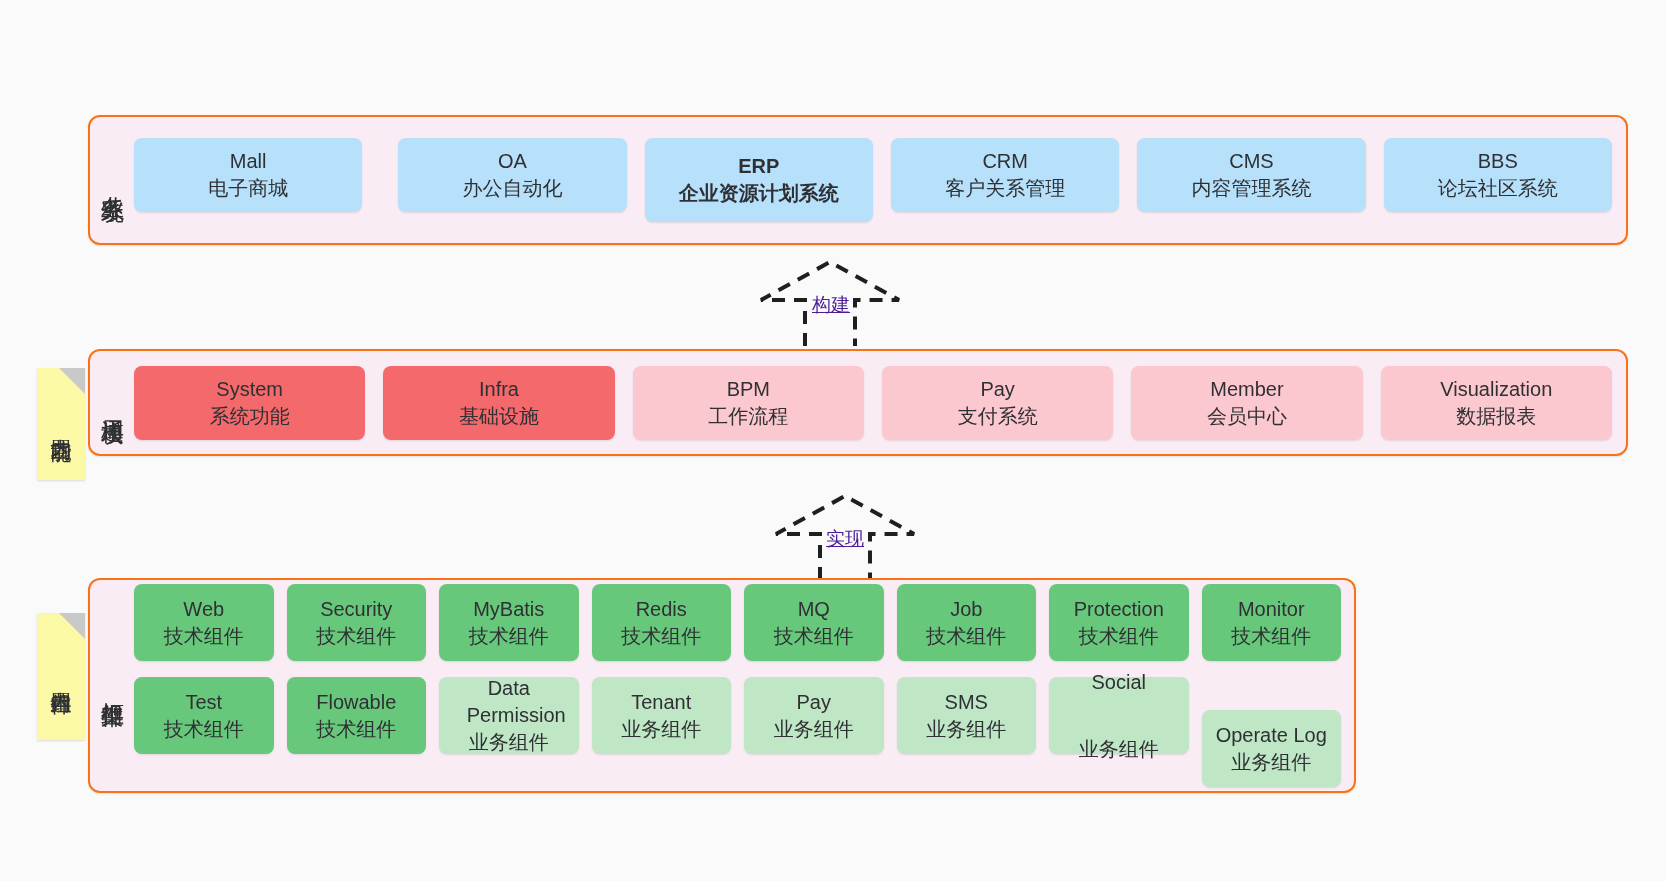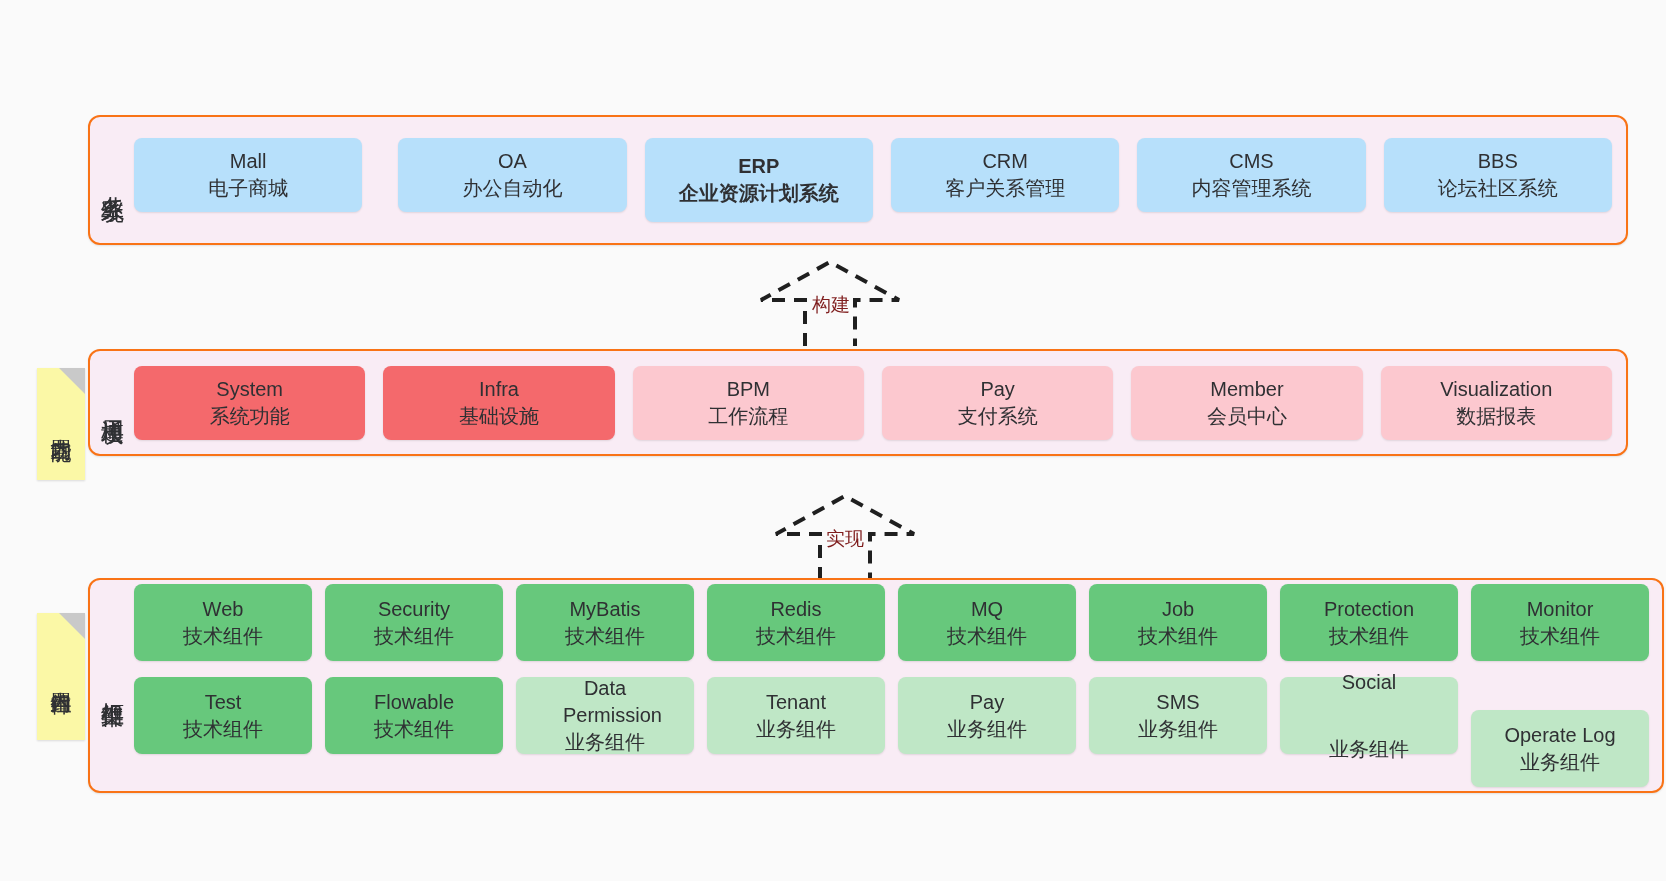--- a/index.html
+++ b/index.html
@@ -118,24 +118,25 @@
   }
 
   
   .arrow {
     position: absolute;
   }
   .arrow svg { display: block; overflow: visible; }
   .arrow-label {
     position: absolute;
     font-size: 19px;
-    color: #7f1d1d;
+    color: #4c1d95;
     background: transparent;
     white-space: nowrap;
     user-select: none;
+    text-decoration: underline;
   }
 </style>
 </head>
 <body>
 
 <div id="canvas">
 
   <div class="layer" id="layer-0" style="left:88px; top:115px; width:1540px; height:130px;">
     <div class="layer-title">业务系统</div>
     <div class="layer-body">
@@ -217,21 +218,21 @@
       <path d="M 50 88 L 50 42 L 6 42 L 75 4 L 144 42 L 100 42 L 100 88" fill="none" stroke="#1f1f1f" stroke-width="4" stroke-dasharray="13 9" stroke-linecap="butt" stroke-linejoin="miter"></path>
     </svg>
   </div>
   <div class="arrow-label" style="left:826px; top:526px;">实现</div>
 
   <div class="sticky" style="left:37px; top:613px; width:48px; height:127px;">
     <span class="fold"></span>
     <span>内置组件</span>
   </div>
 
-  <div class="layer" id="layer-2" style="left:88px; top:578px; width:1576px; height:215px;">
+  <div class="layer" id="layer-2" style="left:88px; top:578px; width:1268px; height:215px;">
     <div class="layer-title">框架组件</div>
     <div class="layer-body" style="gap:16px; padding-right:13px;">
 
       <div class="row" style="gap:13px;">
         <div class="node c-green" style="height:77px;">
           <div class="t1">Web</div>
           <div class="t2">技术组件</div>
         </div>
         <div class="node c-green" style="height:77px;">
           <div class="t1">Security</div>

